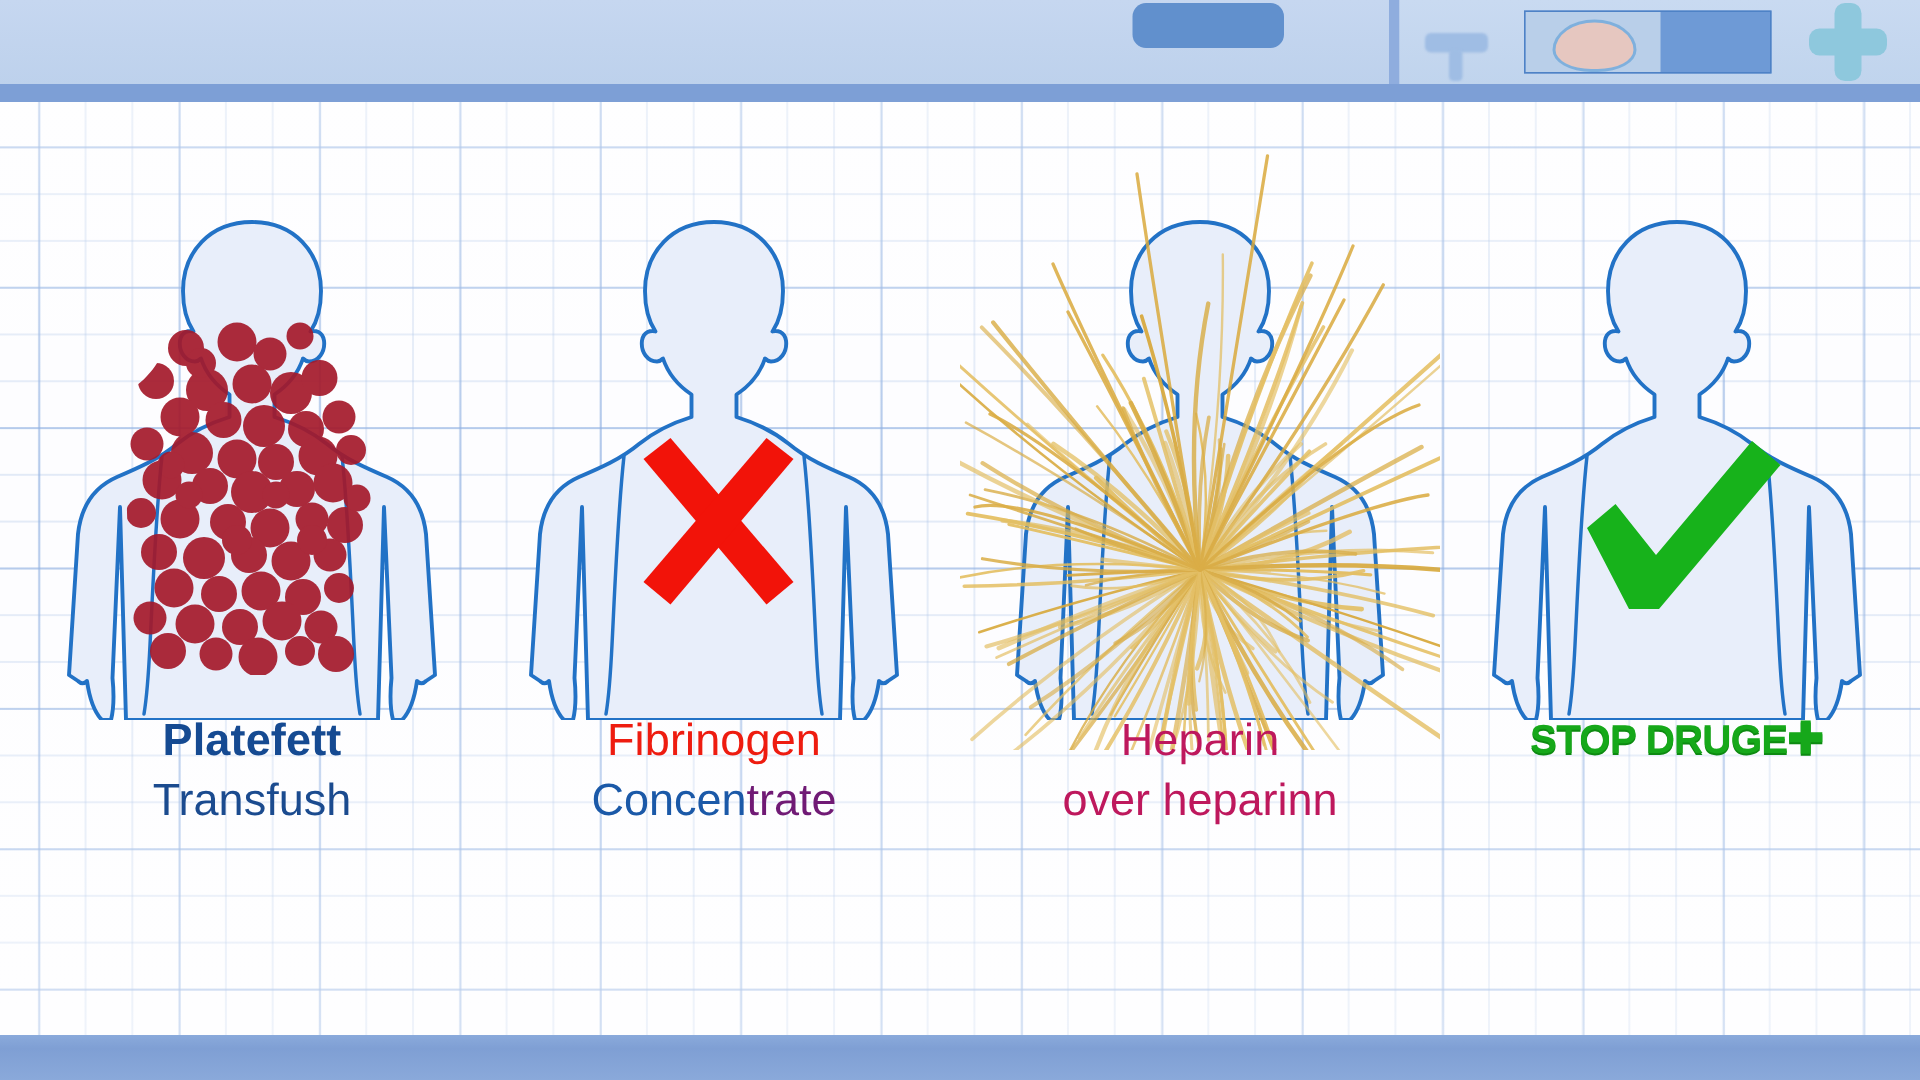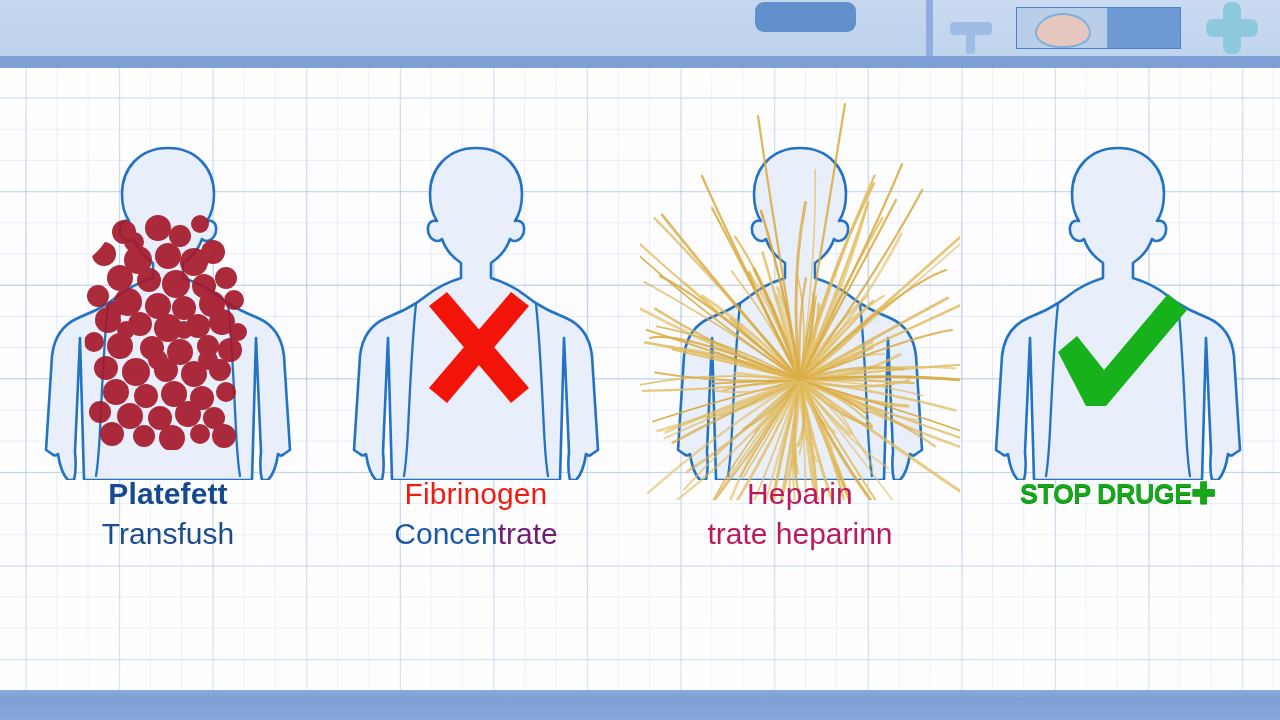--- a/index.html
+++ b/index.html
@@ -492,21 +492,21 @@
           <path d="M160 300 Q190 115 205 24" stroke-width="2.2" opacity="0.9" stroke="#d9a93a"></path>
           <path d="M160 300 Q60 215 20 196" stroke-width="2.2" opacity="0.9" stroke="#d9a93a"></path>
           <path d="M160 300 Q262 205 306 190" stroke-width="2.2" opacity="0.9" stroke="#d9a93a"></path>
           <path d="M160 300 Q105 190 72 128" stroke-width="2.2" opacity="0.9" stroke="#d9a93a"></path>
           <path d="M160 300 Q222 185 256 120" stroke-width="2.2" opacity="0.9" stroke="#d9a93a"></path>
         </g>
     </svg>
   </div>
   <div class="caption">
     <span class="cap-line1 c-green">Heparin</span>
-    <span class="cap-line2 c-green">trate heparinn</span>
+    <span class="cap-line2 c-green">over heparinn</span>
   </div>
 </div>
 
 <div class="panel" id="panel-3">
   <div class="figure-wrap">
     <svg class="figure-svg" viewBox="0 0 320 360">
       <path d="M160 28 C188 28 206 48 206 74 C206 86 203 95 199 101
                C202 100 207 101 208 107 C209 115 204 121 198 121 C196 121 195 120 194 119
                C190 131 181 139 175 143 L175 158 C188 162 200 168 210 176
                C222 186 236 192 250 198 C266 205 274 218 276 236

